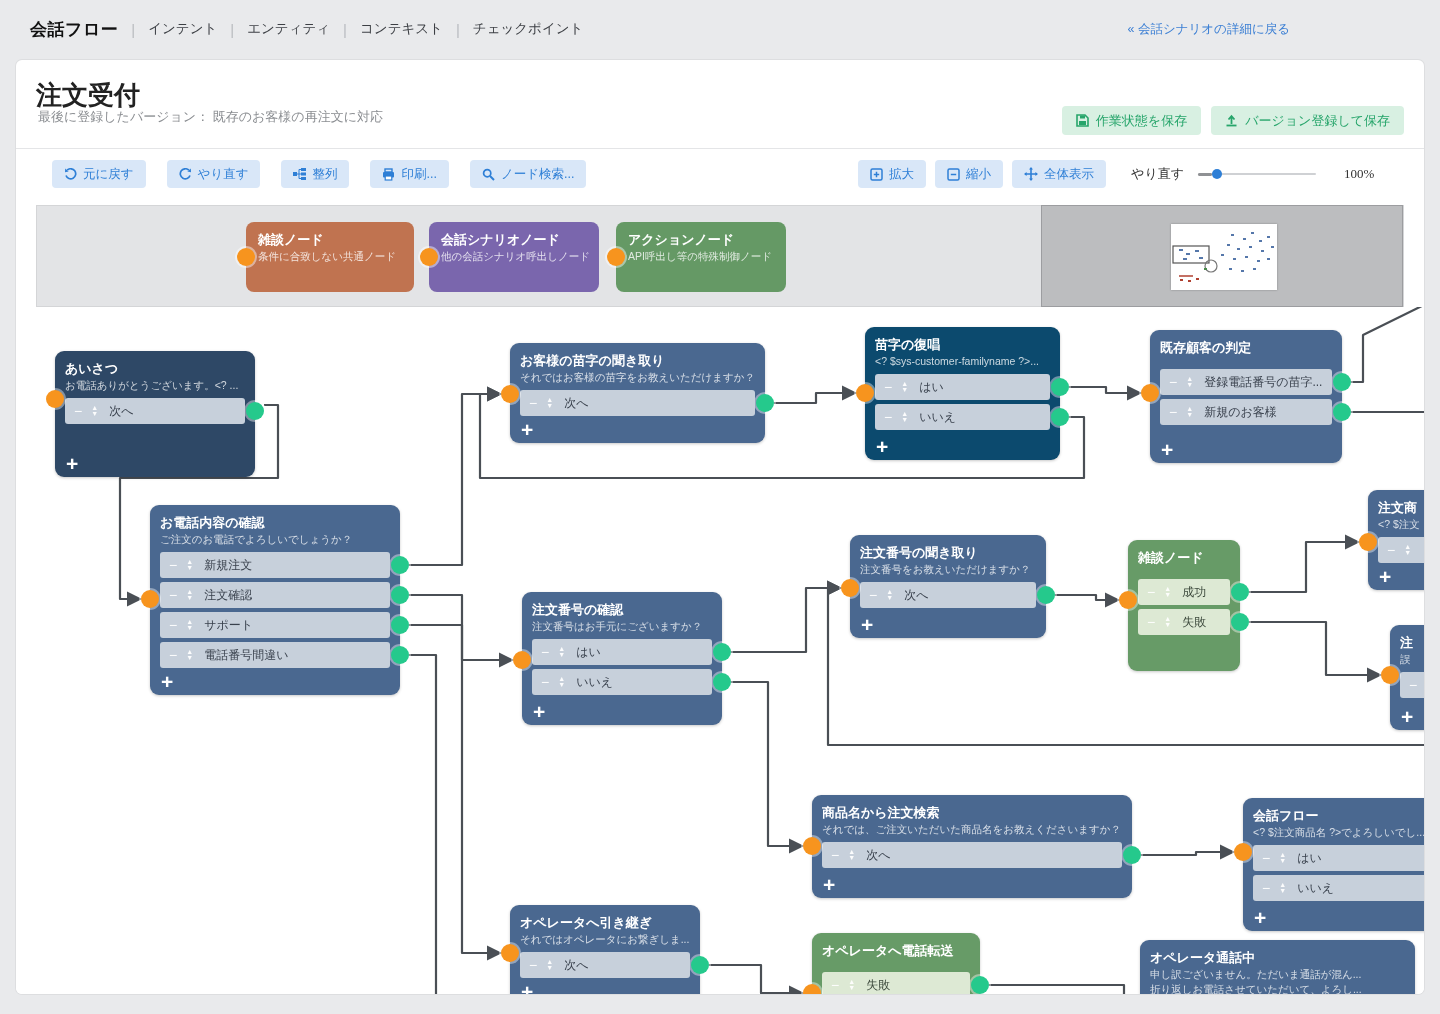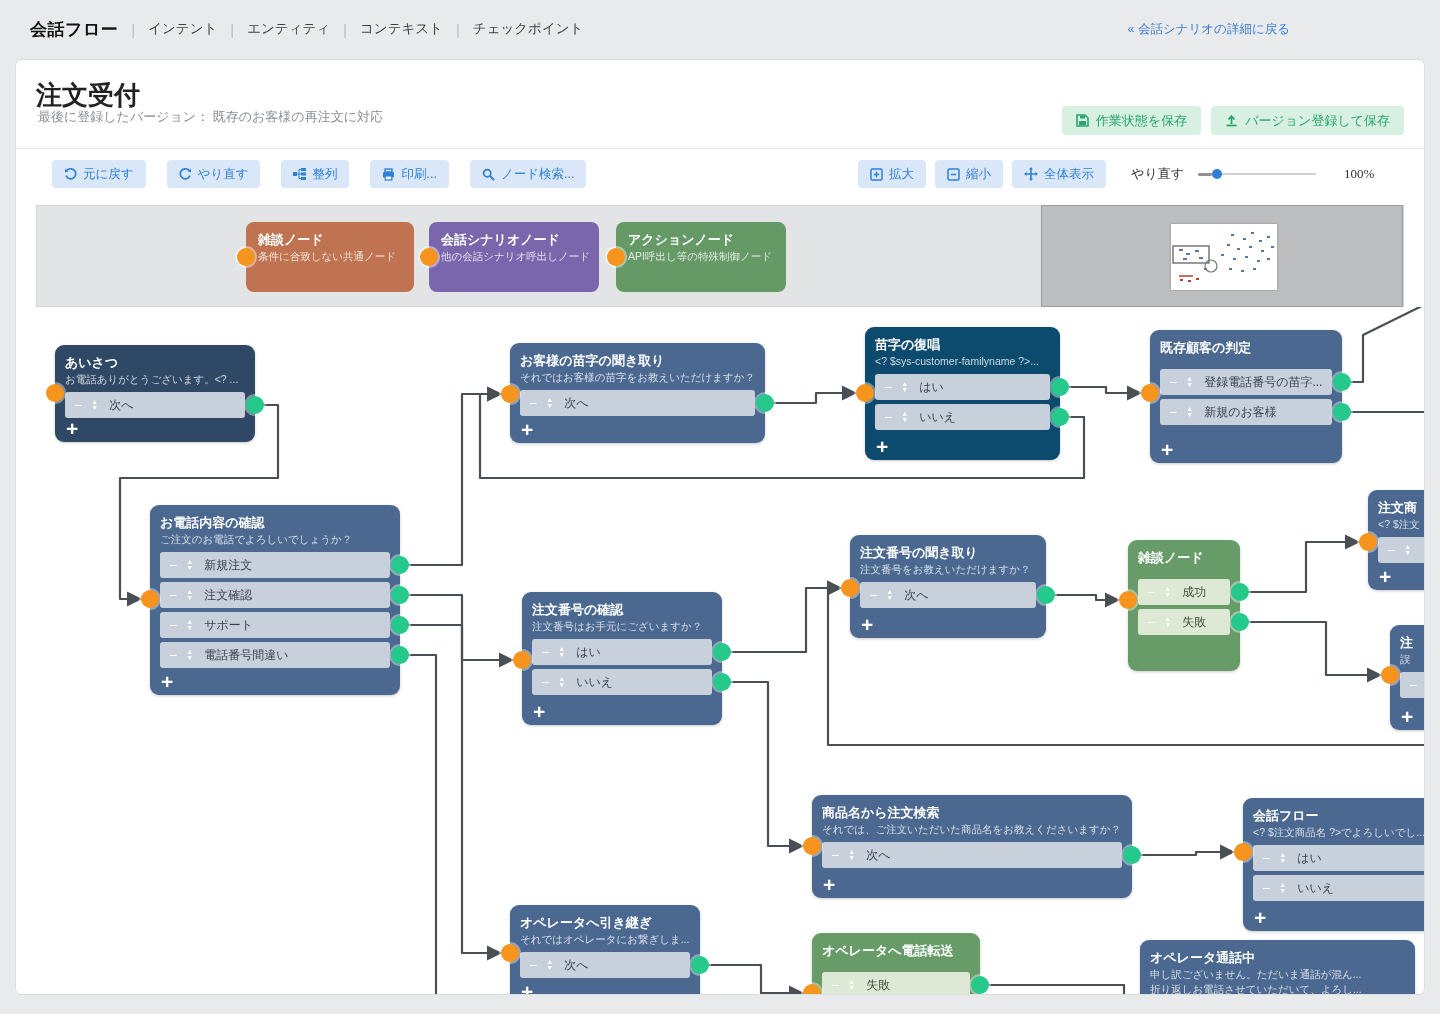--- a/index.html
+++ b/index.html
@@ -273,21 +273,21 @@
         <path d="M715,345L790,345L790,281L824,281" fill="none" stroke="#4a4f55" stroke-width="2.2" stroke-linejoin="round" marker-end="url(#arr)"></path>
         <path d="M715,375L752,375L752,539L786,539" fill="none" stroke="#4a4f55" stroke-width="2.2" stroke-linejoin="round" marker-end="url(#arr)"></path>
         <path d="M1039,288L1080,288L1080,293L1102,293" fill="none" stroke="#4a4f55" stroke-width="2.2" stroke-linejoin="round" marker-end="url(#arr)"></path>
         <path d="M1233,285L1290,285L1290,235L1342,235" fill="none" stroke="#4a4f55" stroke-width="2.2" stroke-linejoin="round" marker-end="url(#arr)"></path>
         <path d="M1233,315L1310,315L1310,368L1364,368" fill="none" stroke="#4a4f55" stroke-width="2.2" stroke-linejoin="round" marker-end="url(#arr)"></path>
         <path d="M1125,548L1180,548L1180,545L1217,545" fill="none" stroke="#4a4f55" stroke-width="2.2" stroke-linejoin="round" marker-end="url(#arr)"></path>
         <path d="M693,658L745,658L745,686L786,686" fill="none" stroke="#4a4f55" stroke-width="2.2" stroke-linejoin="round" marker-end="url(#arr)"></path>
         <path d="M973,678L1108,678L1108,700" fill="none" stroke="#4a4f55" stroke-width="2.2" stroke-linejoin="round"></path>
         <path d="M1416,438L812,438L812,281L824,281" fill="none" stroke="#4a4f55" stroke-width="2.2" stroke-linejoin="round" marker-end="url(#arr)"></path>
       </svg>
-      <div class="fnode" style="left: 39px; top: 38px; width: 200px; height: 97px; background: rgb(46, 72, 102);">
+      <div class="fnode" style="left: 39px; top: 44px; width: 200px; height: 126px; background: rgb(46, 72, 102);">
         <div class="nt">あいさつ</div>
         <div class="ns">お電話ありがとうございます。&lt;? ...</div>
         <div class="port out" style="left: 191px; top: 51px;"></div>
         <div class="frows">
           <div class="frow" style="background: rgb(199, 208, 219); color: rgb(57, 65, 77);">
             <span class="mi">−</span>
             <span class="ud">
               <span>▲</span>
               <span>▼</span>
             </span>

